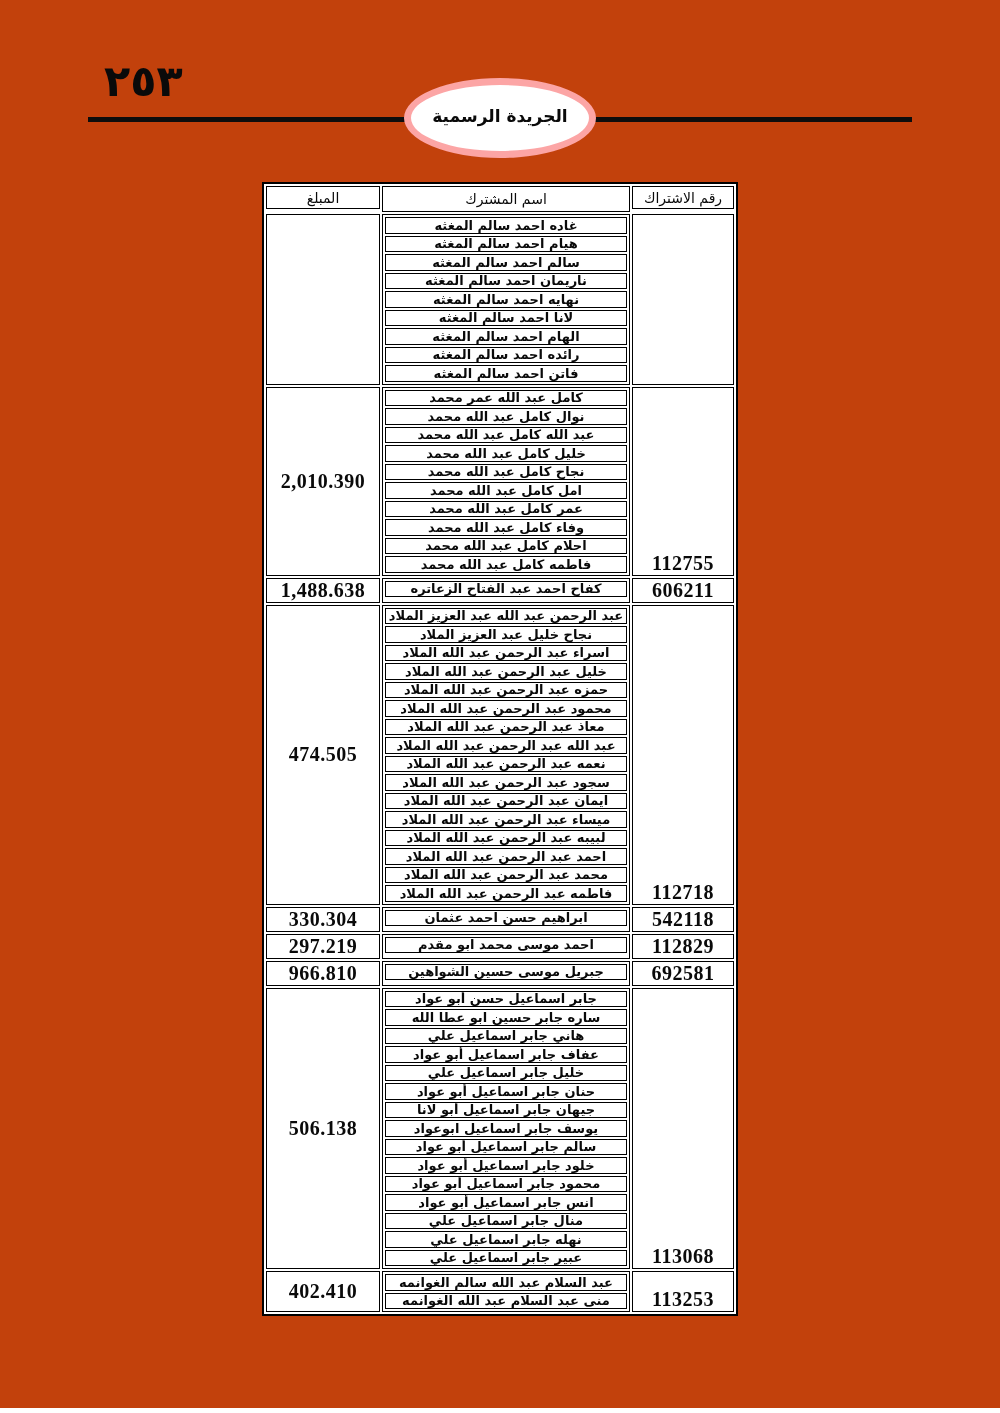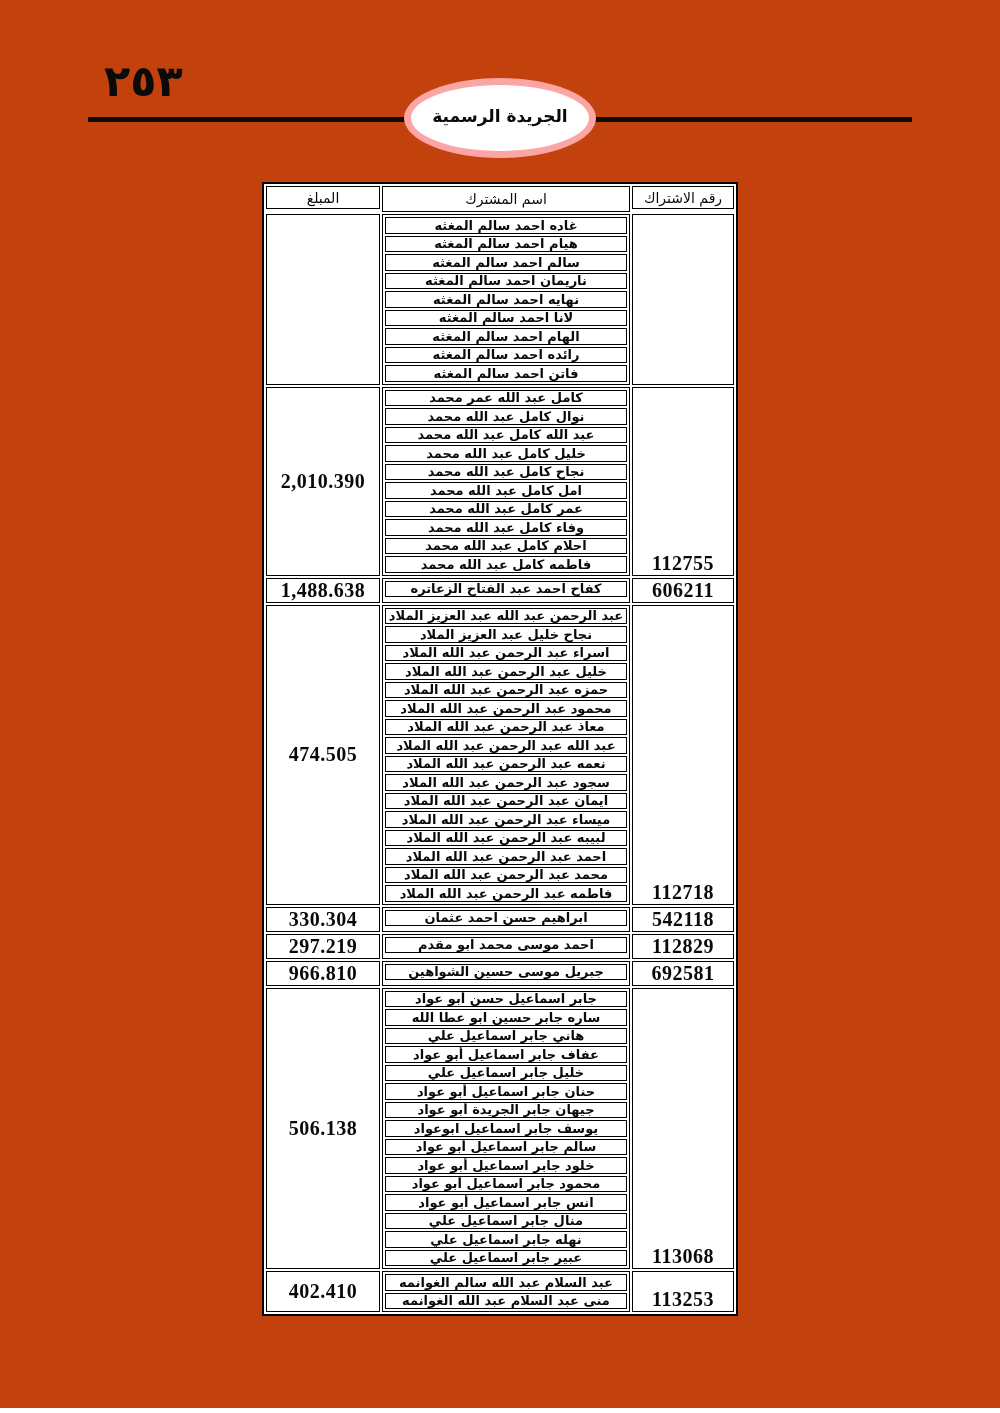--- a/index.html
+++ b/index.html
@@ -253,21 +253,21 @@
         <div class="cell cell-number">
           <div class="num-text">113068</div>
         </div>
         <div class="cell cell-names">
           <div class="name-box">جابر اسماعيل حسن أبو عواد</div>
           <div class="name-box">ساره جابر حسين ابو عطا الله</div>
           <div class="name-box">هاني جابر اسماعيل علي</div>
           <div class="name-box">عفاف جابر اسماعيل أبو عواد</div>
           <div class="name-box">خليل جابر اسماعيل علي</div>
           <div class="name-box">حنان جابر اسماعيل أبو عواد</div>
-          <div class="name-box">جيهان جابر الجريدة أبو عواد</div>
+          <div class="name-box">جيهان جابر اسماعيل أبو لانا</div>
           <div class="name-box">يوسف جابر اسماعيل ابوعواد</div>
           <div class="name-box">سالم جابر اسماعيل أبو عواد</div>
           <div class="name-box">خلود جابر اسماعيل أبو عواد</div>
           <div class="name-box">محمود جابر اسماعيل أبو عواد</div>
           <div class="name-box">انس جابر اسماعيل أبو عواد</div>
           <div class="name-box">منال جابر اسماعيل علي</div>
           <div class="name-box">نهله جابر اسماعيل علي</div>
           <div class="name-box">عبير جابر اسماعيل علي</div>
         </div>
         <div class="cell cell-amount">

